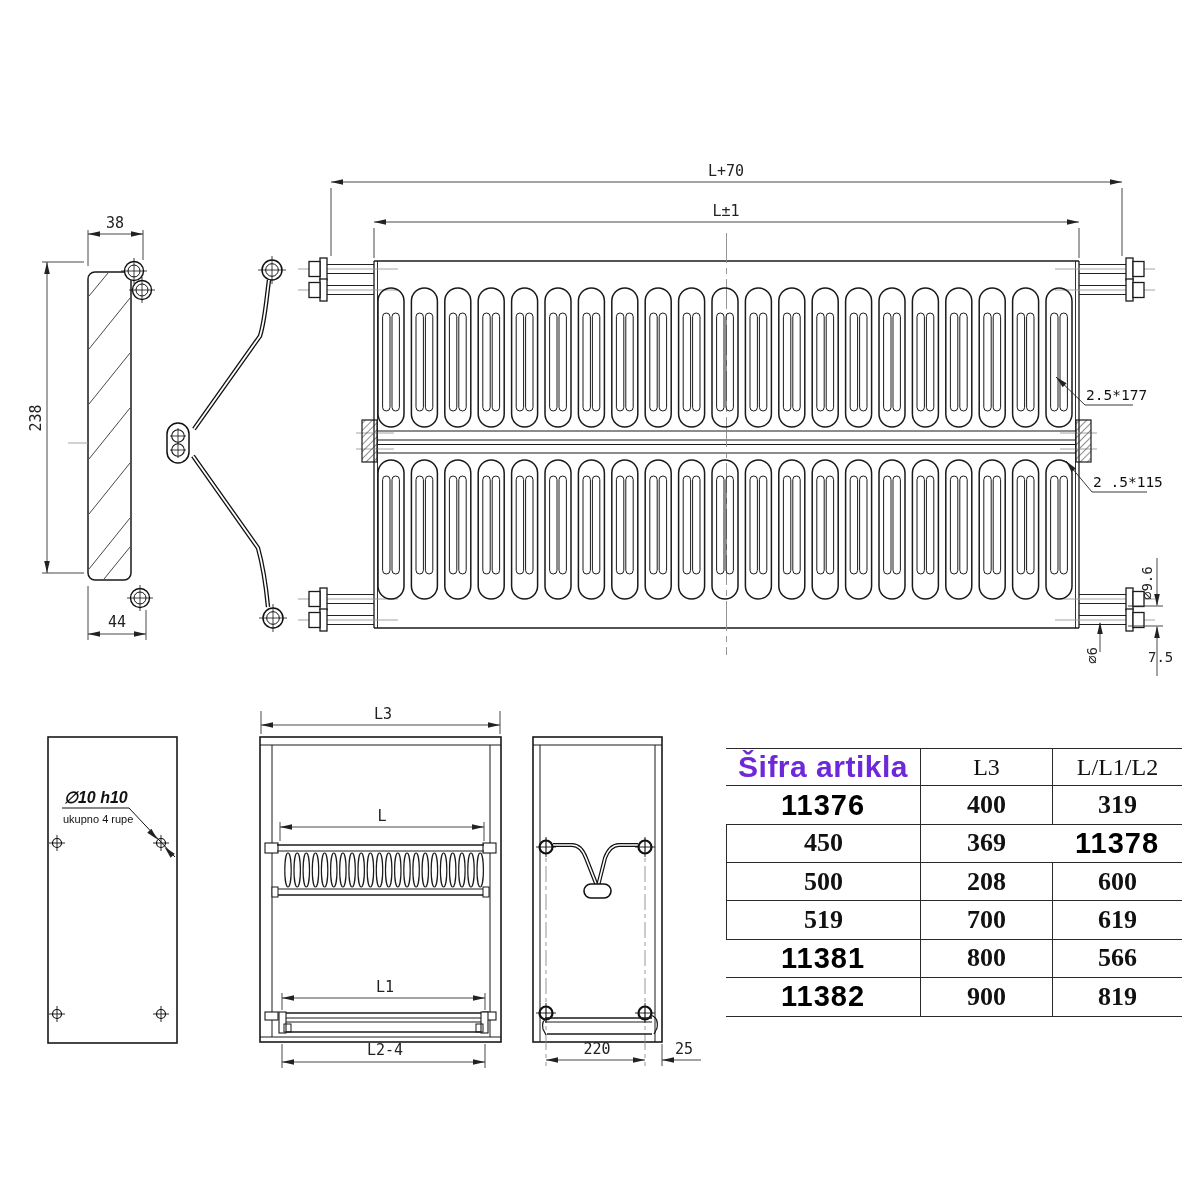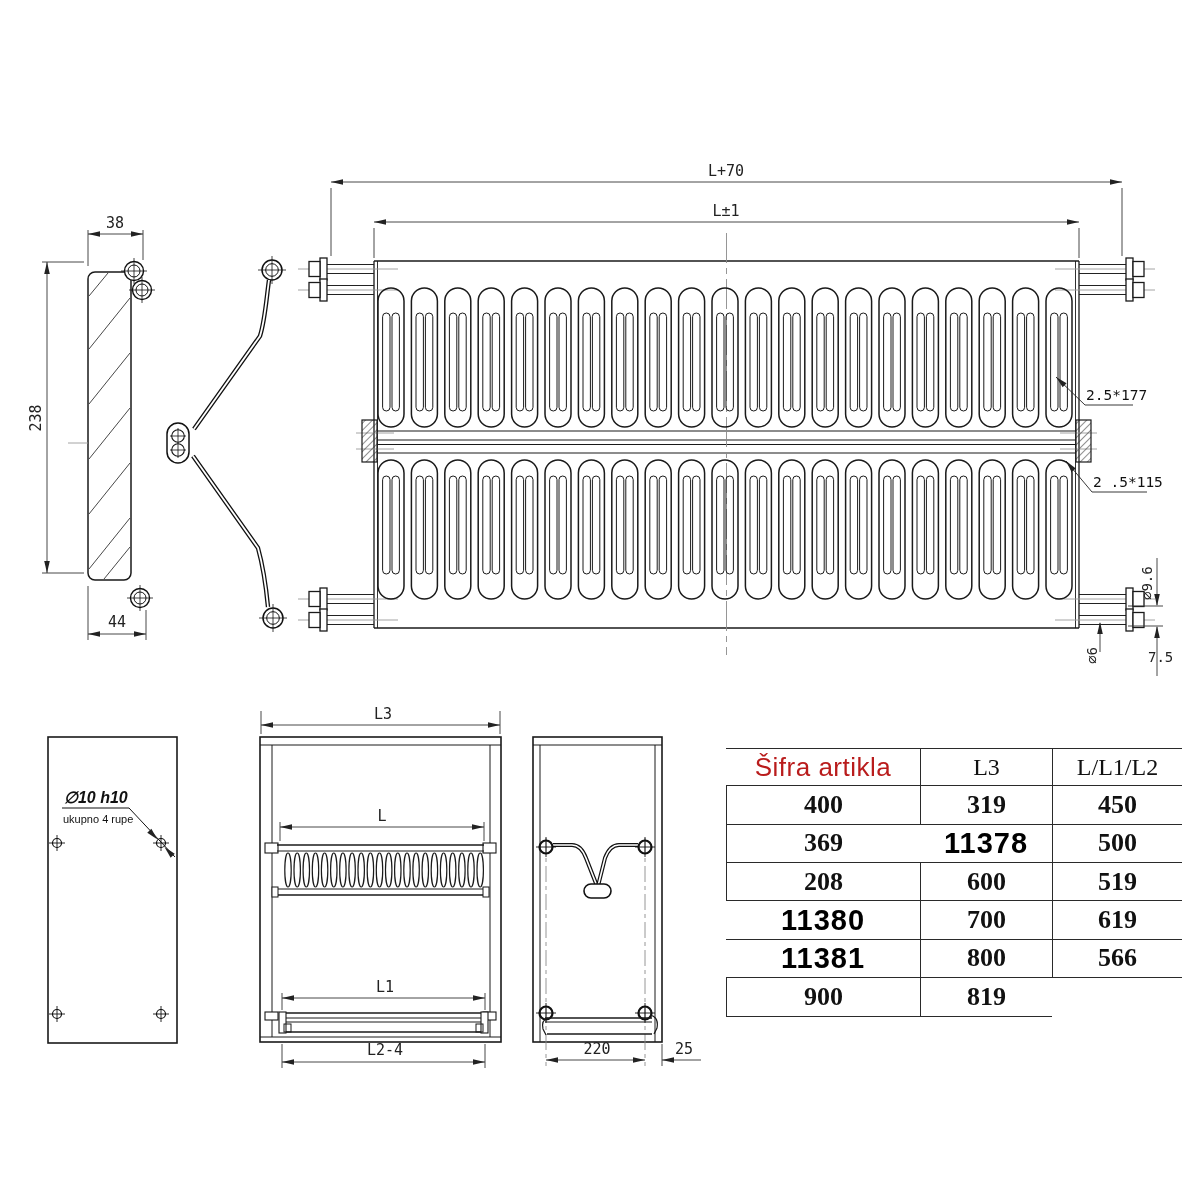--- a/index.html
+++ b/index.html
@@ -11,21 +11,21 @@
   .notetxt{font-family:"DejaVu Sans Mono",monospace;font-size:14.5px;fill:#111;}
   .holespec{font-family:"Liberation Sans",sans-serif;font-weight:bold;font-style:italic;font-size:16px;fill:#111;}
   .holenote{font-family:"Liberation Sans",sans-serif;font-size:11px;fill:#111;}
   
   #spec-table{position:absolute;left:726px;top:748px;width:456px;height:307px;
       display:grid;grid-template-columns:194px 132px 130px;grid-auto-rows:38.37px;}
   #spec-table .cell{display:flex;align-items:center;justify-content:center;
       border-bottom:1.6px solid #2a2a2a;box-sizing:border-box;}
   #spec-table .r0{border-top:1.6px solid #2a2a2a;}
   #spec-table .c1,#spec-table .c2{border-left:1.6px solid #2a2a2a;}
-  .th-code{font-weight:normal;font-size:26px;letter-spacing:0.5px;color:#b91c1c;}
+  .th-code{font-weight:bold;font-size:30px;letter-spacing:0.5px;color:#6d28d9;}
   .th-serif{font-family:"Liberation Serif",serif;font-size:24px;color:#111;}
   .td-code{font-weight:bold;font-size:29px;color:#000;letter-spacing:1px;}
   .td-val{font-family:"Liberation Serif",serif;font-size:26px;color:#111;font-weight:bold;}
 </style>
 </head>
 <body>
 
 <div id="page">
 
 <svg width="1202" height="1202" viewBox="0 0 1202 1202" style="position:absolute;left:0;top:0;">
@@ -434,38 +434,39 @@
       <text class="dimtxt" x="684" y="1054" text-anchor="middle">25</text>
     </g>
   </g>
 </svg>
 
 <div id="spec-table">
   <div class="cell r0 c0 th-code">Šifra artikla</div>
   <div class="cell r0 c1 th-serif">L3</div>
   <div class="cell r0 c2 th-serif">L/L1/L2</div>
 
+  <div class="cell c0 td-code">11376</div>
   <div class="cell c1 td-val">400</div>
   <div class="cell c2 td-val">319</div>
 
   <div class="cell c1 td-val">450</div>
   <div class="cell c2 td-val">369</div>
 
   <div class="cell c0 td-code">11378</div>
   <div class="cell c1 td-val">500</div>
   <div class="cell c2 td-val">208</div>
 
   <div class="cell c1 td-val">600</div>
   <div class="cell c2 td-val">519</div>
 
-  <div class="cell c0 td-code">11380</div>
   <div class="cell c1 td-val">700</div>
   <div class="cell c2 td-val">619</div>
 
   <div class="cell c0 td-code">11381</div>
   <div class="cell c1 td-val">800</div>
   <div class="cell c2 td-val">566</div>
 
+  <div class="cell c0 td-code">11382</div>
   <div class="cell c1 td-val">900</div>
   <div class="cell c2 td-val">819</div>
 </div>
 
 </div>
 
 </body></html>

